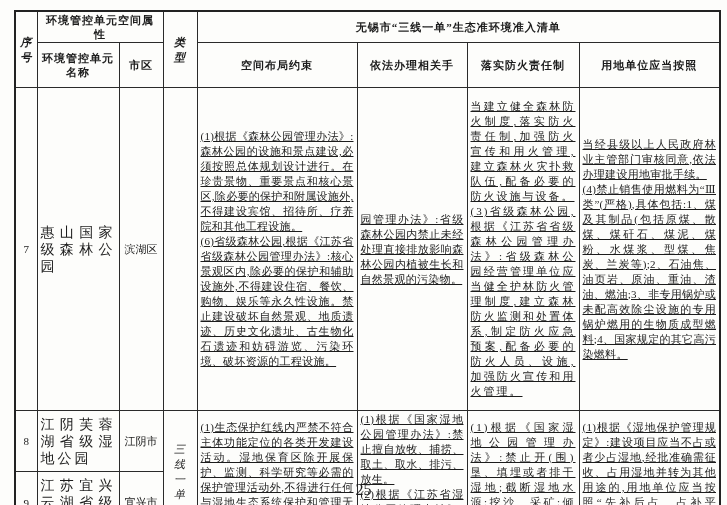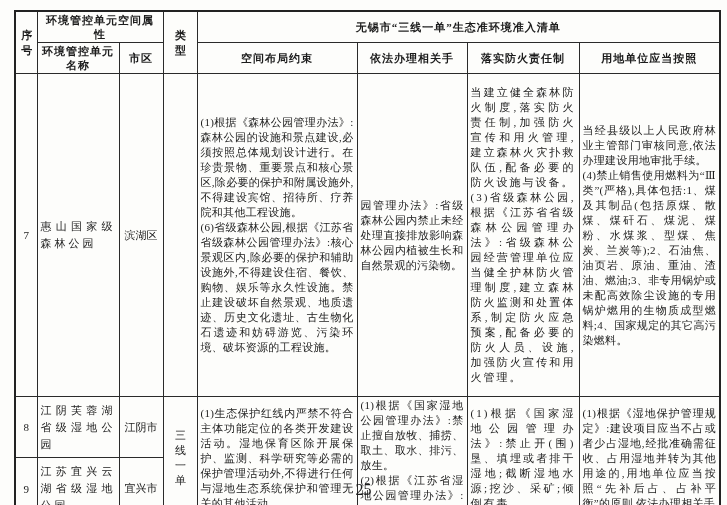--- a/index.html
+++ b/index.html
@@ -26,52 +26,54 @@
     overflow: hidden;
   }
   .doc-table th {
     font-weight: bold;
     text-align: center;
     font-size: 11px;
     line-height: 14px;
     letter-spacing: 1px;
   }
   tr.hr1 { height: 19px; }
-  tr.hr2 { height: 31px; }
+  tr.hr2 { height: 45px; }
   tr.r7  { height: 323px; }
   tr.r8  { height: 45px; }
   tr.r9  { height: 33px; }
   .body-cell {
     vertical-align: top;
     text-align: justify;
     font-size: 11px;
     line-height: 15px;
     letter-spacing: 0.3px;
     white-space: pre-line;
     padding: 2px 4px;
+    text-decoration: underline;
   }
   .body-cell.loose { letter-spacing: 2px; }
   .center-cell {
     text-align: center;
     font-size: 11px;
   }
   .name-cell {
     text-align: justify;
-    font-size: 11px;
+    font-size: 14px;
     line-height: 17px;
     letter-spacing: 3px;
     padding: 2px 7px;
   }
   .vertical-text {
     display: inline-block;
     width: 1.1em;
     word-break: break-all;
     line-height: 15px;
     letter-spacing: 0;
-    text-align: right;
+    text-align: left;
+    font-style: italic;
   }
   .page-number {
     position: absolute;
     left: 0; right: 0; top: 481px;
     text-align: center;
     font-size: 16px;
   }
 </style>
 </head>
 <body>

